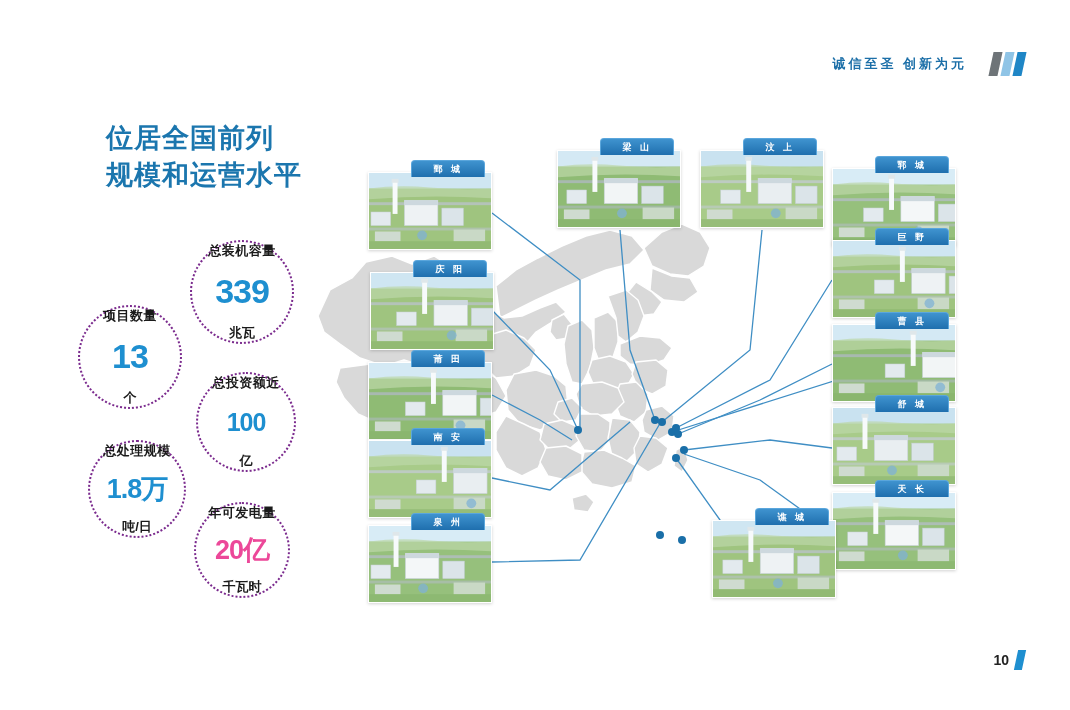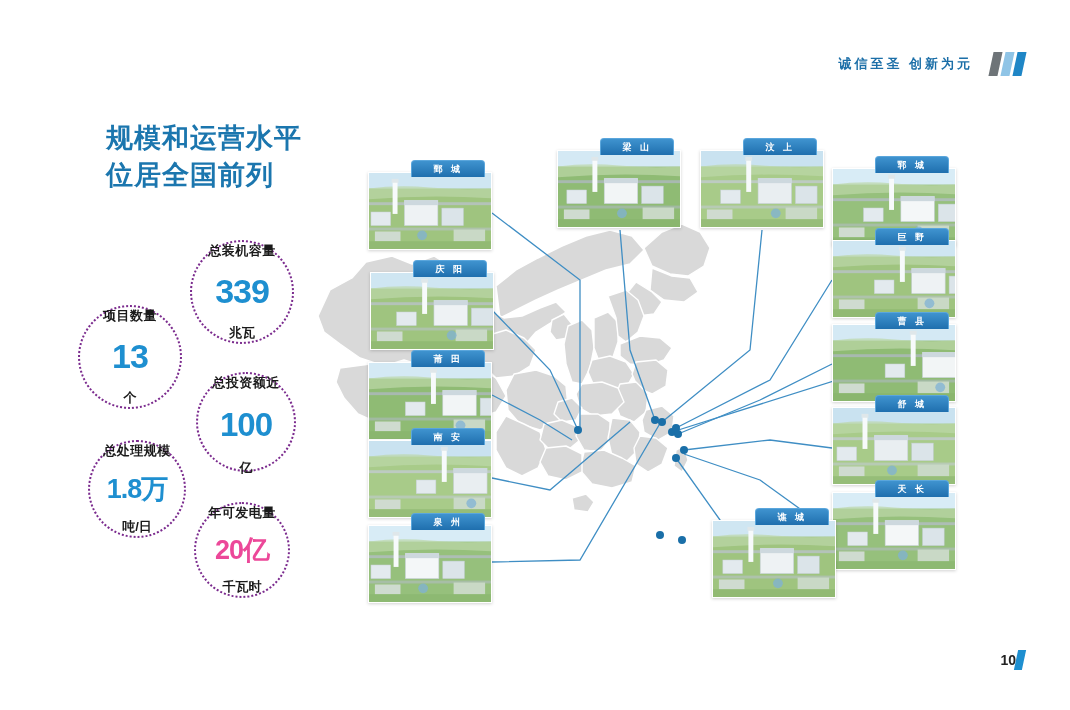--- a/index.html
+++ b/index.html
@@ -5,21 +5,21 @@
   html,body{margin:0;padding:0;}
   body{
     width:1070px;height:710px;overflow:hidden;
     background:#ffffff;
     font-family:"Liberation Sans","DejaVu Sans",sans-serif;
     position:relative;
   }
   
   .header{
     position:absolute;top:52px;right:46px;
-    display:flex;align-items:center;gap:18px;
+    display:flex;align-items:center;gap:24px;
   }
   .header-slogan{
     font-size:13px;color:#1c6fa8;letter-spacing:3px;font-weight:bold;
     white-space:nowrap;
   }
   .header-bars{display:flex;align-items:center;gap:3px;}
   .hbar{width:9px;height:24px;transform:skewX(-12deg);}
   
   .title{
     position:absolute;left:106px;top:120px;
@@ -62,40 +62,40 @@
     background:linear-gradient(180deg,#3f93cf 0%,#1f6fae 100%);
     border-radius:4px 4px 0 0;
     color:#ffffff;font-size:9px;font-weight:bold;letter-spacing:3px;
     display:flex;align-items:center;justify-content:center;
     box-sizing:border-box;white-space:nowrap;
     border:1px solid #5aa6dc;border-bottom:none;margin-left:16px;
   }
   
   .footer{
     position:absolute;right:46px;bottom:40px;
-    display:flex;align-items:center;
+    display:flex;align-items:center;gap:7px;
   }
   .pagenum{font-size:14px;color:#222;font-weight:bold;}
   .pagebar{width:8px;height:20px;background:#1e8fd0;transform:skewX(-12deg);}
 </style>
 </head>
 <body>
 
 <div class="header">
   <div class="header-slogan">诚信至圣  创新为元</div>
   <div class="header-bars">
     <div class="hbar" style="background: rgb(110, 116, 120);"></div>
     <div class="hbar" style="background: rgb(143, 196, 230);"></div>
     <div class="hbar" style="background: rgb(31, 134, 198);"></div>
   </div>
 </div>
 
 <div class="title" style="color: rgb(27, 118, 174);">
+  <div>位居全国前列</div>
   <div>规模和运营水平</div>
-  <div>位居全国前列</div>
 </div>
 
 <div class="map-wrap">
   <svg viewBox="0 0 480 480" xmlns="http://www.w3.org/2000/svg">
     <g fill="#d9d9d9" stroke="#ffffff" stroke-width="1.4" stroke-linejoin="round">
 
       <path d="M18,196 L30,170 L52,158 L66,142 L92,136 L112,144 L134,136 L150,146 L146,162 L158,168 L176,160 L192,168 L186,186 L196,200 L186,216 L164,224 L150,240 L124,246 L104,240 L84,246 L60,238 L40,224 L24,212 Z"></path>
 
       <path d="M40,248 L70,244 L100,250 L130,246 L158,252 L178,248 L196,258 L206,276 L196,292 L172,300 L148,296 L126,306 L104,300 L80,304 L58,294 L44,278 L36,262 Z"></path>
 
@@ -196,21 +196,21 @@
       <div class="s-value" style="font-size: 34px; color: rgb(30, 143, 208);">13</div>
       <div class="s-unit">个</div>
     </div>
     <div class="stat" style="left: 190px; top: 240px; width: 104px; height: 104px; border-color: rgb(123, 43, 142);">
       <div class="s-label">总装机容量</div>
       <div class="s-value" style="font-size: 34px; color: rgb(30, 143, 208);">339</div>
       <div class="s-unit">兆瓦</div>
     </div>
     <div class="stat" style="left: 196px; top: 372px; width: 100px; height: 100px; border-color: rgb(123, 43, 142); gap: 16px;">
       <div class="s-label">总投资额近</div>
-      <div class="s-value" style="font-size: 33px; color: rgb(30, 143, 208);">100</div>
+      <div class="s-value" style="font-size: 25px; color: rgb(30, 143, 208);">100</div>
       <div class="s-unit">亿</div>
     </div>
     <div class="stat" style="left: 88px; top: 440px; width: 98px; height: 98px; border-color: rgb(123, 43, 142);">
       <div class="s-label">总处理规模</div>
       <div class="s-value" style="font-size: 27px; color: rgb(30, 143, 208);">1.8万</div>
       <div class="s-unit">吨/日</div>
     </div>
     <div class="stat" style="left: 194px; top: 502px; width: 96px; height: 96px; border-color: rgb(123, 43, 142);">
       <div class="s-label">年可发电量</div>
       <div class="s-value" style="font-size: 27px; color: #ec4899;">20亿</div>

